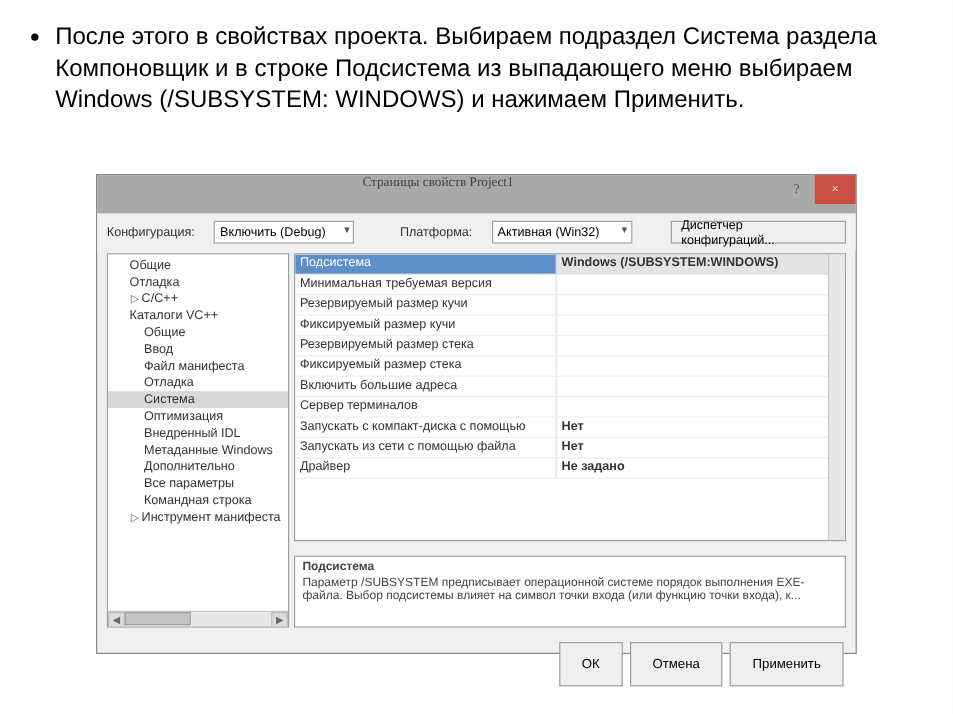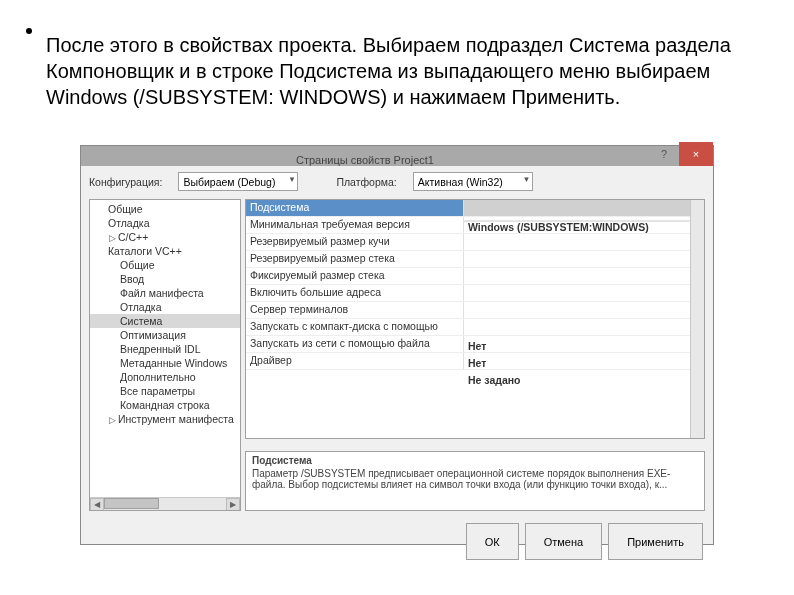--- a/index.html
+++ b/index.html
@@ -1,20 +1,20 @@
 <!DOCTYPE html>
 <html><head>
 <meta charset="utf-8">
 <style>
 * { box-sizing: border-box; margin: 0; padding: 0; }
 body { font-family: Arial, sans-serif; background: #fff; width: 794px; height: 595px; position: relative; }
 .slide-bullet { position: absolute; left: 26px; top: 28px; width: 6px; height: 6px; background: #000; border-radius: 50%; }
-.slide-text { position: absolute; left: 46px; top: 32px; width: 700px; font-size: 20px; line-height: 1.3; }
+.slide-text { position: absolute; left: 46px; top: 18px; width: 700px; font-size: 20px; line-height: 1.3; }
 .dialog { position: absolute; left: 80px; top: 145px; width: 634px; height: 400px; background: #f0f0f0; border: 1px solid #888; font-size: 11px; }
-.titlebar { display: flex; align-items: flex-end; background: #a9a9a9; height: 20px; }
+.titlebar { display: flex; align-items: flex-start; background: #a9a9a9; height: 32px; font-family: Liberation Serif, serif; }
 .titlebar-text { flex: 1; text-align: center; color: #444; font-size: 11px; }
 .titlebar-btns { display: flex; }
 .titlebar-btn { width: 30px; height: 24px; display: flex; align-items: center; justify-content: center; color: #555; }
 .titlebar-btn.close { background: #c94f44; color: #fff; width: 34px; }
 .toolbar { display: flex; align-items: center; padding: 6px 8px; gap: 16px; background: #f0f0f0; }
 .tb-label { color: #333; font-size: 10.5px; }
 .tb-select { background: #fff; border: 1px solid #a0a0a0; height: 19px; font-size: 10.5px; padding: 0 16px 0 4px; position: relative; display: inline-flex; align-items: center; }
 .tb-select::after { content: "▾"; position: absolute; right: 3px; top: 1px; font-size: 9px; color: #555; }
 .tb-btn { background: #efefef; border: 1px solid #a0a0a0; height: 19px; padding: 0 8px; font-size: 10.5px; display: inline-flex; align-items: center; }
 .content { display: flex; height: 318px; padding: 2px 8px 4px 8px; gap: 4px; }
@@ -27,21 +27,21 @@
 .tree-exp { display: inline-block; width: 9px; text-align: center; color: #555; font-size: 9px; margin-right: 1px; }
 .tree-hscroll { position: absolute; bottom: 0; left: 0; right: 0; height: 13px; background: #e8e8e8; border-top: 1px solid #c8c8c8; display: flex; align-items: center; }
 .tree-hscroll .arr { width: 14px; height: 13px; display: flex; align-items: center; justify-content: center; color: #666; font-size: 8px; background: #ddd; border: 1px solid #bbb; }
 .tree-hscroll .track { flex: 1; height: 13px; position: relative; }
 .tree-hscroll .thumb { position: absolute; left: 0; top: 0; height: 11px; width: 55px; background: #c4c4c4; border: 1px solid #a0a0a0; }
 .right { flex: 1; display: flex; flex-direction: column; gap: 12px; }
 .grid { flex: 1; background: #fff; border: 1px solid #a0a0a0; position: relative; overflow: hidden; }
 .grid-row { display: flex; height: 17px; border-bottom: 1px solid #eee; }
 .grid-row.header { background: #d0d0d0; }
 .grid-cell-l { width: 218px; padding: 1px 4px; font-size: 10.5px; color: #333; border-right: 1px solid #e0e0e0; white-space: nowrap; overflow: hidden; }
-.grid-cell-r { flex: 1; padding: 1px 4px; font-size: 10.5px; color: #333; font-weight: 600; position: relative; white-space: nowrap; margin-top: 20px; }
+.grid-cell-r { flex: 1; padding: 1px 4px; font-size: 10.5px; color: #333; font-weight: 600; position: relative; white-space: nowrap; }
 .grid-row.header .grid-cell-l { background: #5a8fc8; color: #fff; padding-left: 4px; }
 .grid-row.header .grid-cell-r { background: #e4e4e4; }
 .grid-cell-r.dd::after { content: "▾"; position: absolute; right: 4px; top: 2px; font-size: 9px; color: #666; }
 .grid-vscroll { position: absolute; right: 0; top: 0; bottom: 0; width: 14px; background: #e8e8e8; border-left: 1px solid #c8c8c8; }
 .desc { height: 60px; background: #fff; border: 1px solid #a0a0a0; padding: 3px 6px; font-size: 10px; color: #444; overflow: hidden; }
 .desc-title { font-weight: bold; margin-bottom: 2px; }
 .footer { display: flex; justify-content: flex-end; gap: 6px; padding: 8px 10px; }
 .dlg-btn { background: #efefef; border: 1px solid #a0a0a0; height: 37px; padding: 0 18px; font-size: 11px; display: inline-flex; align-items: center; }
 </style>
 </head>
@@ -54,25 +54,26 @@
   <div class="titlebar">
     <div class="titlebar-text">Страницы свойств Project1</div>
     <div class="titlebar-btns">
       <div class="titlebar-btn">?</div>
       <div class="titlebar-btn close">×</div>
     </div>
   </div>
 
   <div class="toolbar">
     <span class="tb-label">Конфигурация:</span>
-    <span class="tb-select" style="width:120px">Выбираем (Debug)</span>
+    <span class="tb-select" style="width:120px">Включить (Debug)</span>
     <span style="width:6px"></span>
     <span class="tb-label">Платформа:</span>
     <span class="tb-select" style="width:120px">Активная (Win32)</span>
     <span style="flex:1"></span>
+    <span class="tb-btn">Диспетчер конфигураций...</span>
   </div>
 
   <div class="content">
     <div class="tree">
       <div class="tree-inner" id="tree-inner">
           <div class="tree-item l1"><span>Общие</span></div>
           <div class="tree-item l1"><span>Отладка</span></div>
           <div class="tree-item l1"><span class="tree-exp">▷</span><span>C/C++</span></div>
           <div class="tree-item l1"><span>Каталоги VC++</span></div>
           <div class="tree-item l2"><span>Общие</span></div>
@@ -103,20 +104,24 @@
           <div class="grid-cell-l">Подсистема</div>
           <div class="grid-cell-r dd">Windows (/SUBSYSTEM:WINDOWS)</div>
         </div>
         <div id="grid-rows">
             <div class="grid-row">
               <div class="grid-cell-l">Минимальная требуемая версия</div>
               <div class="grid-cell-r"></div>
             </div>
             <div class="grid-row">
               <div class="grid-cell-l">Резервируемый размер кучи</div>
+              <div class="grid-cell-r"></div>
+            </div>
+            <div class="grid-row">
+              <div class="grid-cell-l">Фиксируемый размер кучи</div>
               <div class="grid-cell-r"></div>
             </div>
             <div class="grid-row">
               <div class="grid-cell-l">Резервируемый размер стека</div>
               <div class="grid-cell-r"></div>
             </div>
             <div class="grid-row">
               <div class="grid-cell-l">Фиксируемый размер стека</div>
               <div class="grid-cell-r"></div>
             </div>

